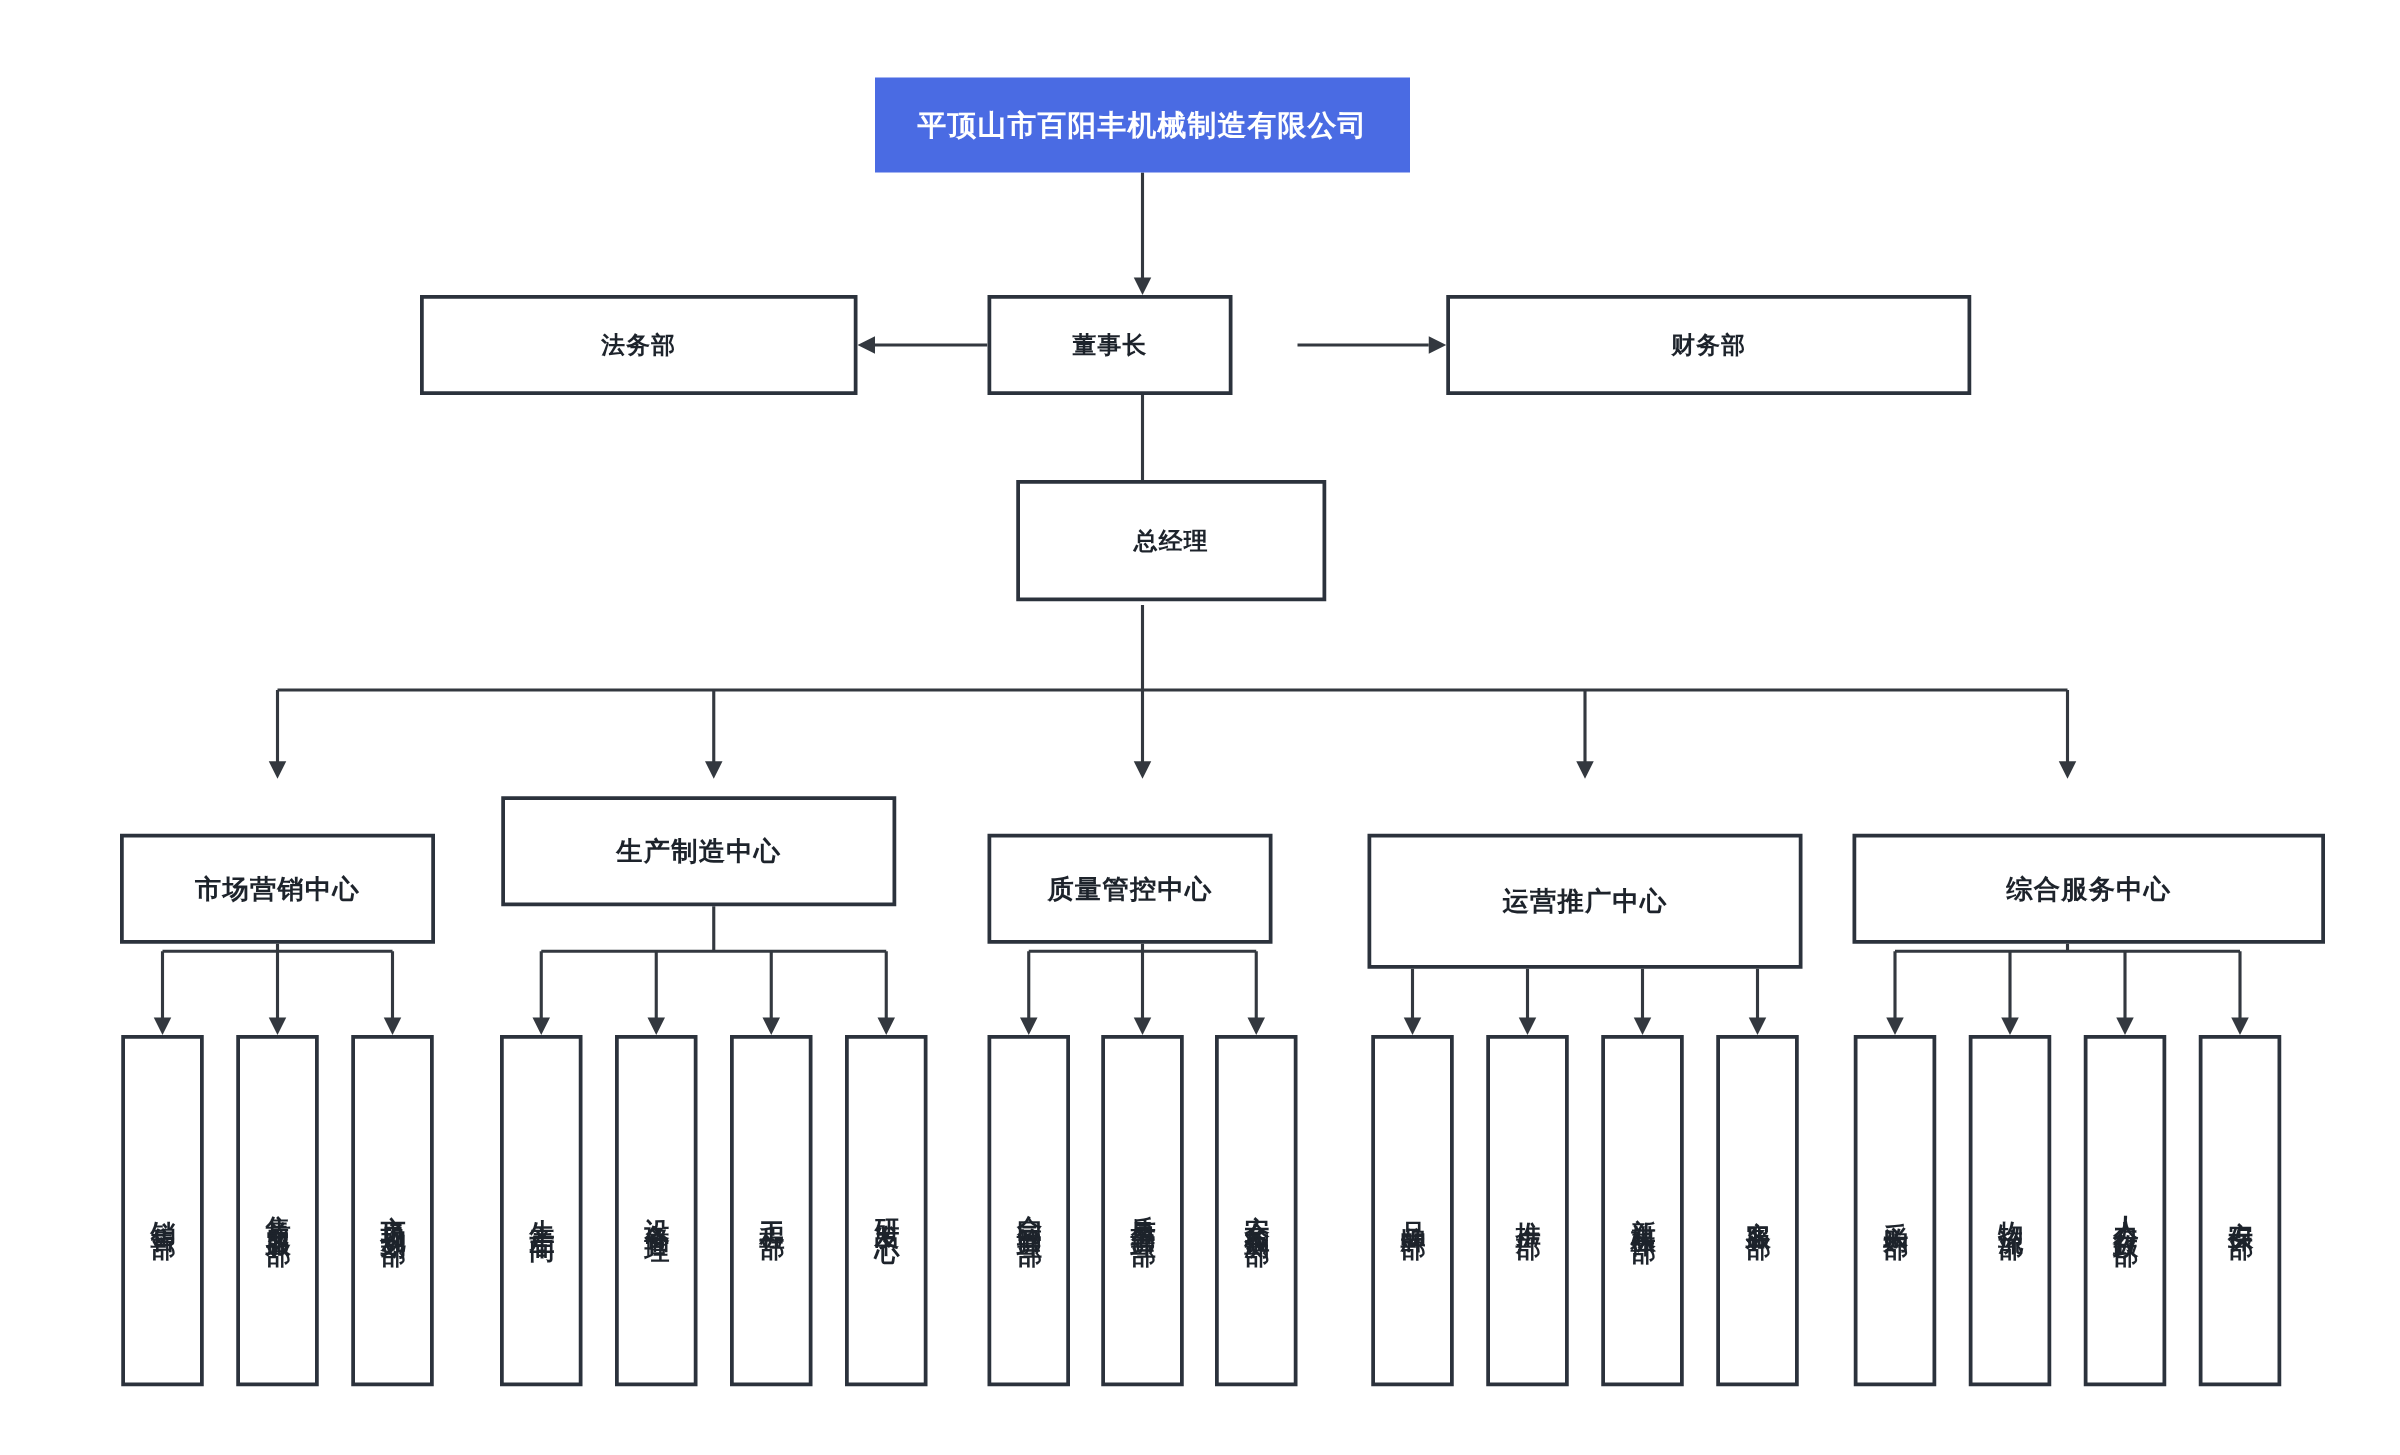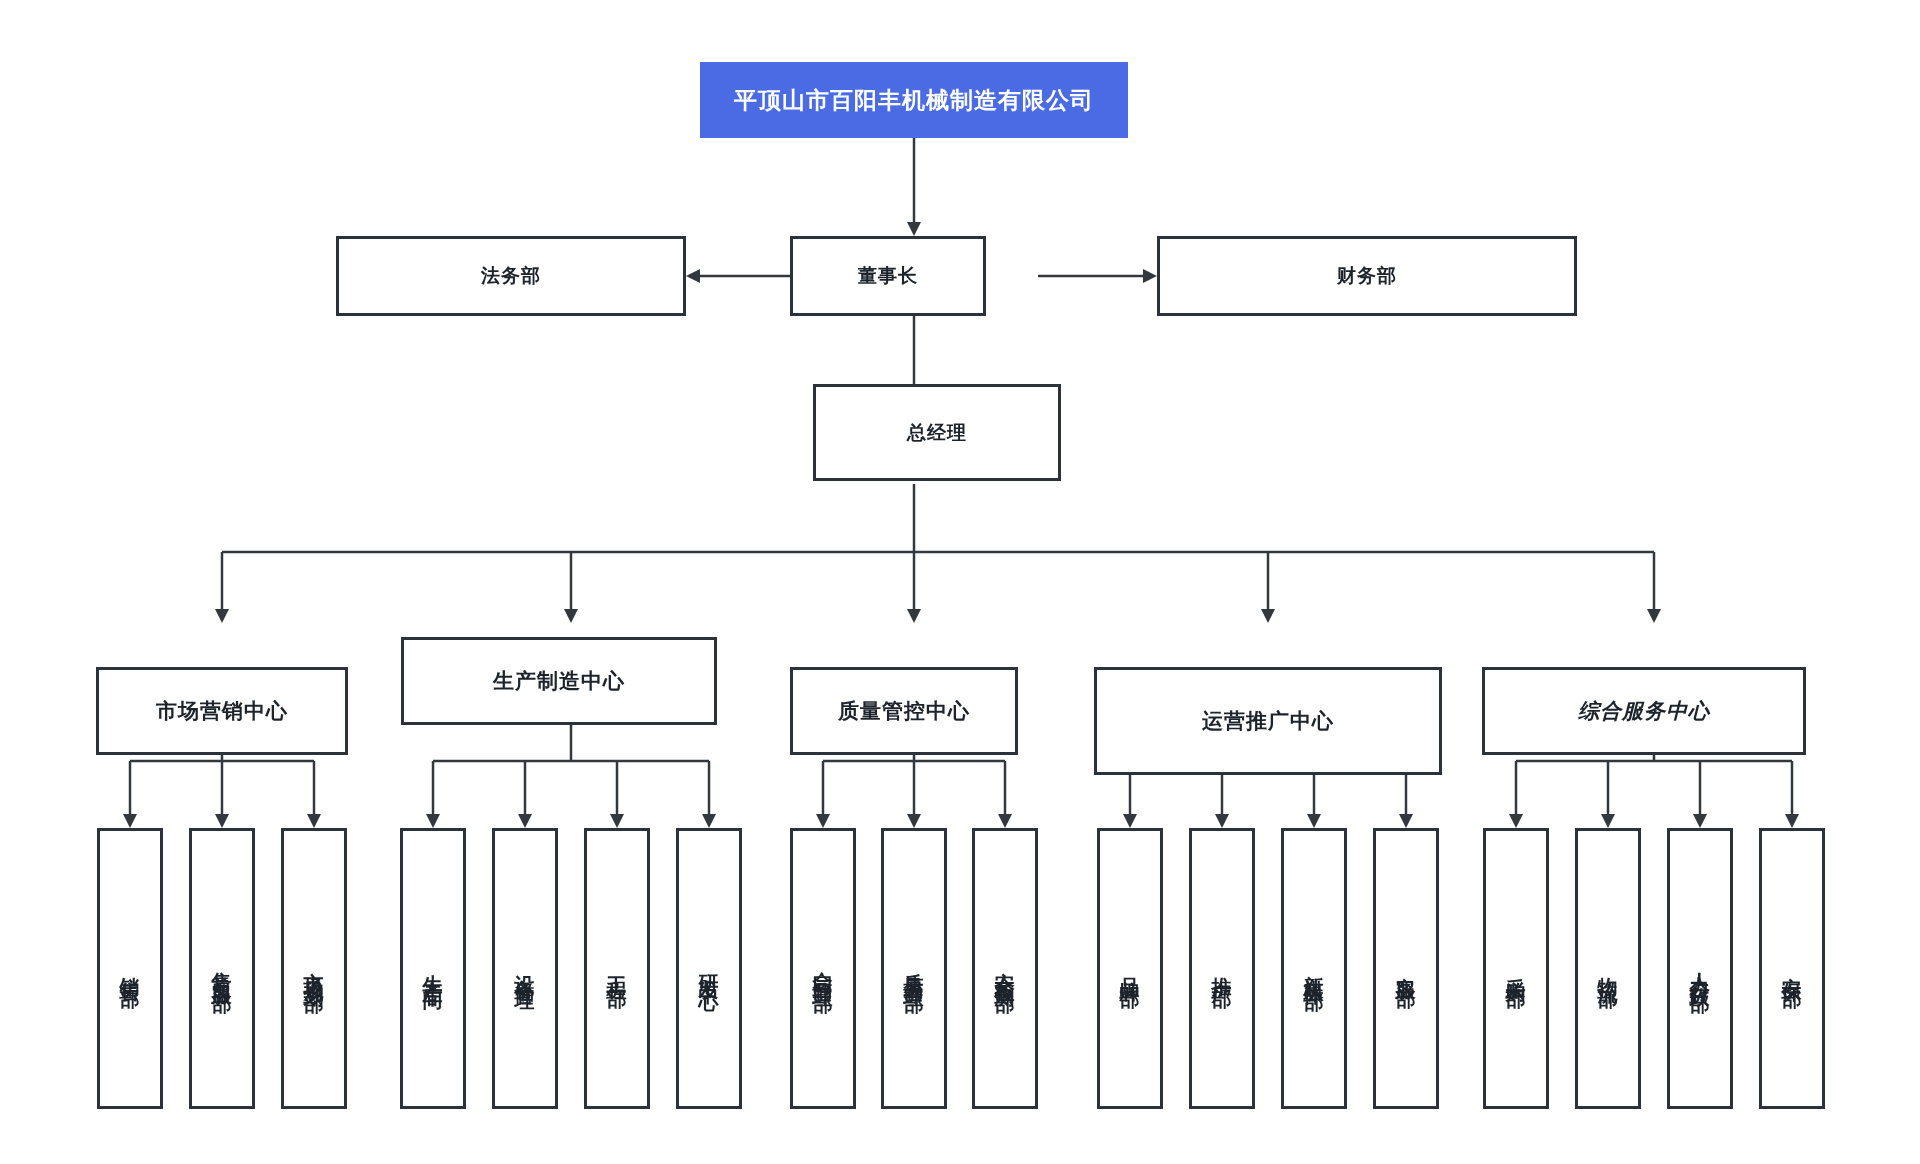--- a/index.html
+++ b/index.html
@@ -148,21 +148,21 @@
   <div class="node h-node" style="left:336px; top:236px; width:350px; height:80px;">法务部</div>
   <div class="node h-node" style="left:790px; top:236px; width:196px; height:80px;">董事长</div>
   <div class="node h-node" style="left:1157px; top:236px; width:420px; height:80px;">财务部</div>
 
   <div class="node h-node" style="left:790px; top:384px; width:248px; height:97px;margin-left:23px;">总经理</div>
 
   <div class="node center-node" style="left:96px; top:623px; width:252px; height:88px;">市场营销中心</div>
   <div class="node center-node" style="left:401px; top:593px; width:316px; height:88px;text-align:center;">生产制造中心</div>
   <div class="node center-node" style="left:790px; top:623px; width:228px; height:88px;">质量管控中心</div>
   <div class="node center-node" style="left:1094px; top:623px; width:348px; height:108px;">运营推广中心</div>
-  <div class="node center-node" style="left:1482px; top:623px; width:324px; height:88px;font-style:italic;">综合服务中心</div>
+  <div class="node center-node" style="left:1482px; top:623px; width:378px; height:88px;">综合服务中心</div>
 
   <div class="node dept-node" style="left:97px;  top:828px; width:66px; height:281px;">
       <span>销售部</span>
     </div>
   <div class="node dept-node" style="left:189px; top:828px; width:66px; height:281px;">
       <span>售前客服部</span>
     </div>
   <div class="node dept-node" style="left:281px; top:828px; width:66px; height:281px;">
       <span>市场规划部</span>
     </div>

